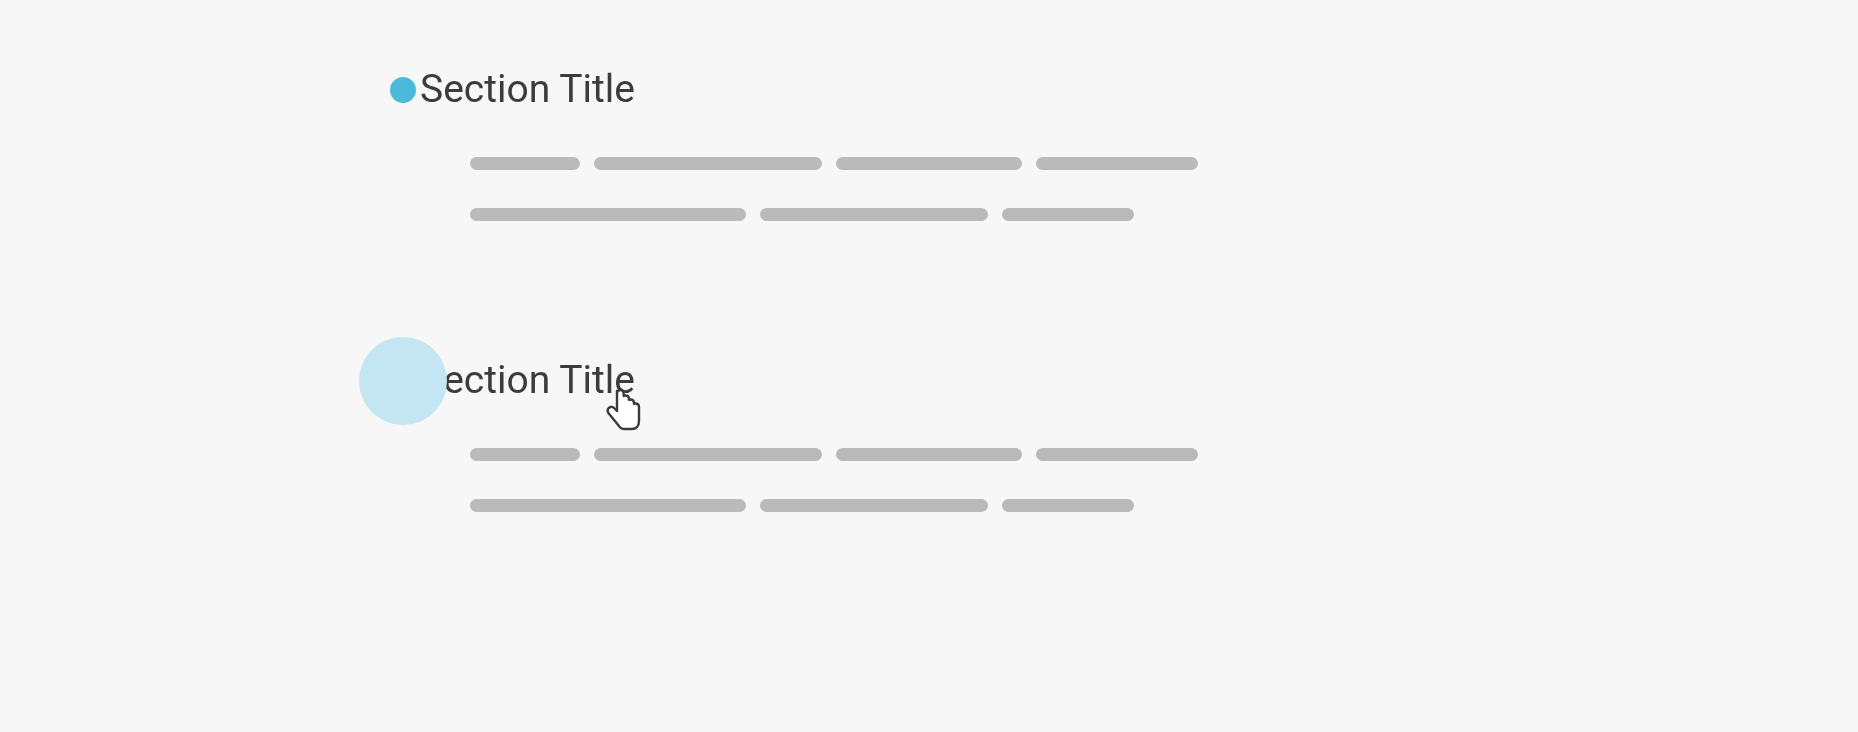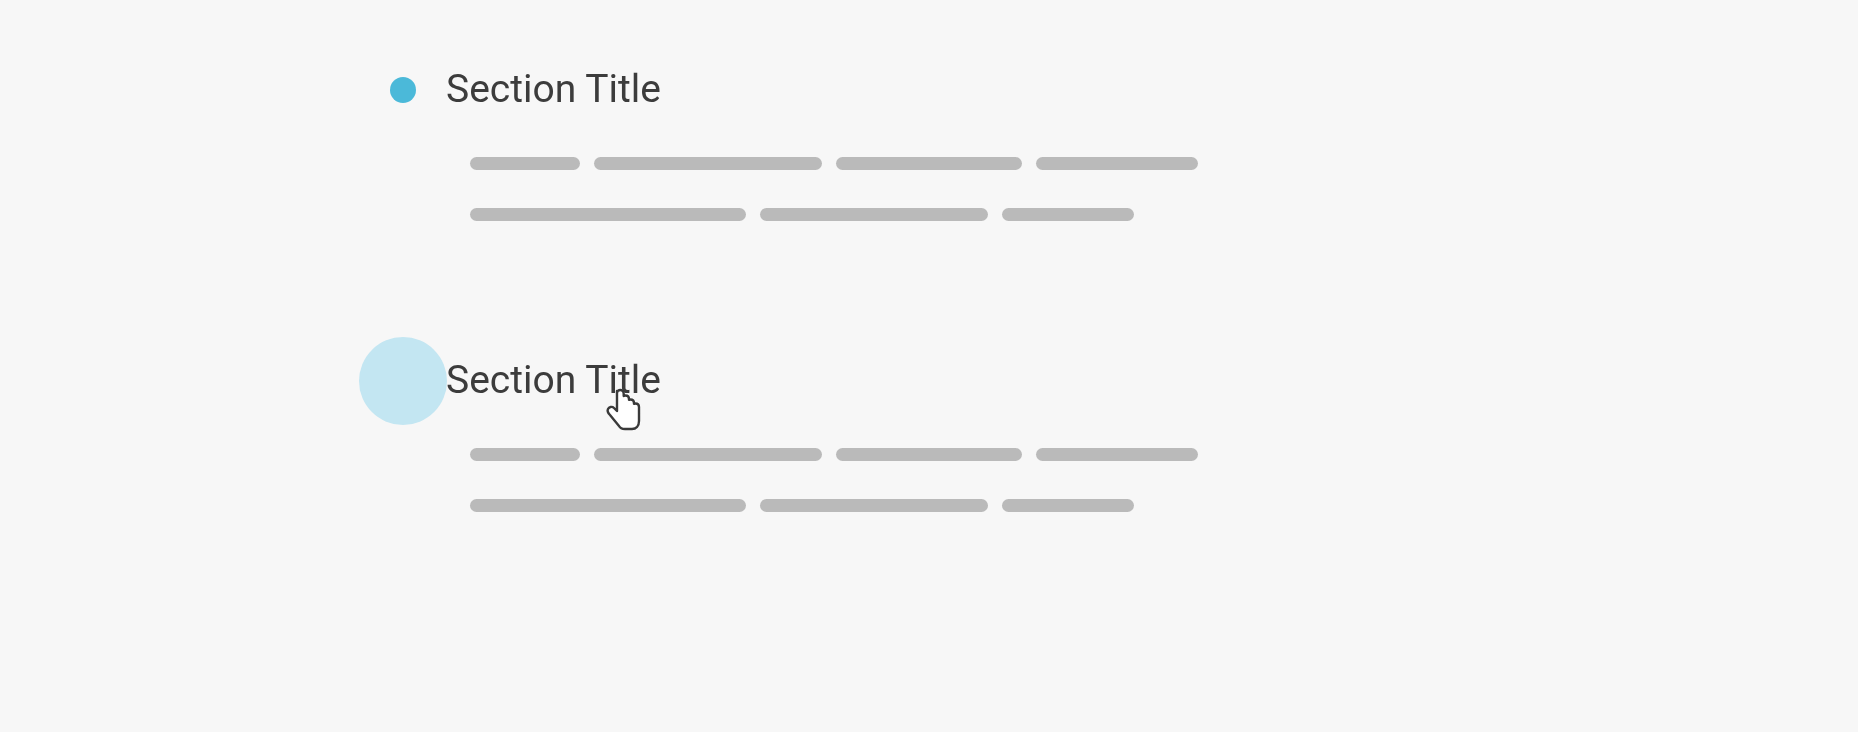--- a/index.html
+++ b/index.html
@@ -18,21 +18,21 @@
     width: 1080px;
   }
 
   .section {
     margin-bottom: 140px;
   }
 
   .section-header {
     display: flex;
     align-items: center;
-    gap: 30px;
+    gap: 4px;
     margin-bottom: 48px;
     position: relative;
   }
 
   .bullet {
     width: 26px;
     height: 26px;
     border-radius: 50%;
     flex: 0 0 auto;
   }

